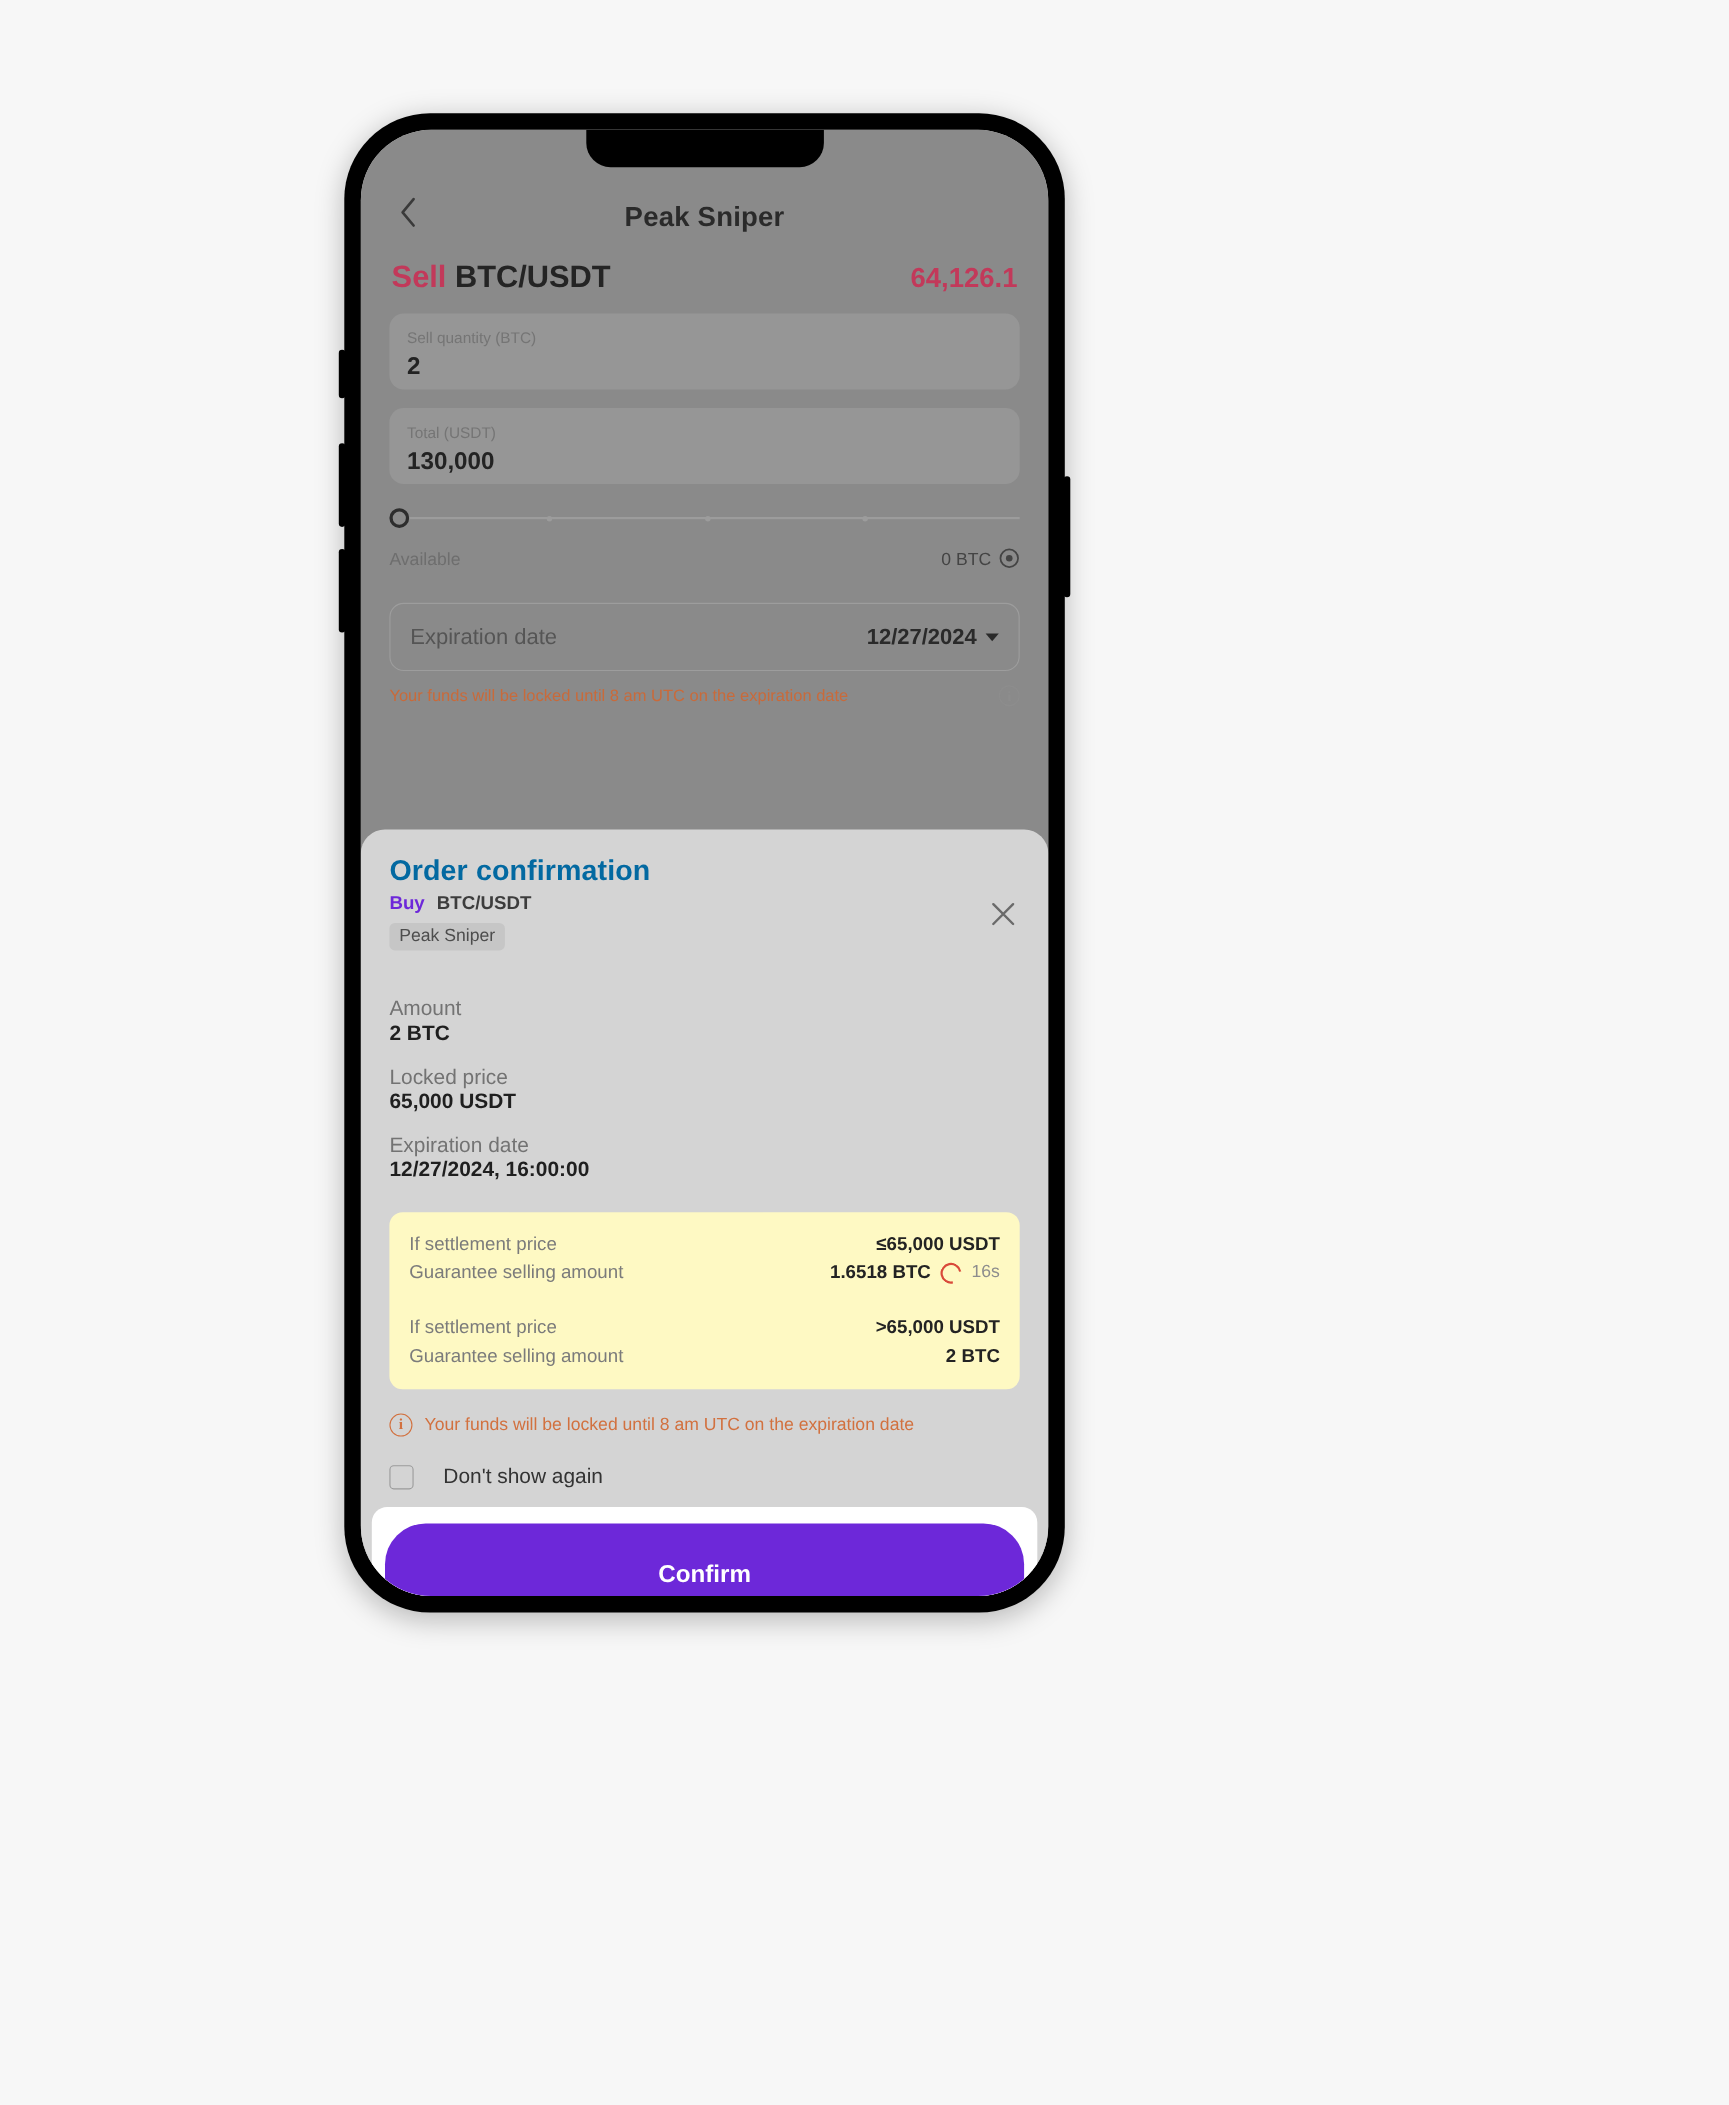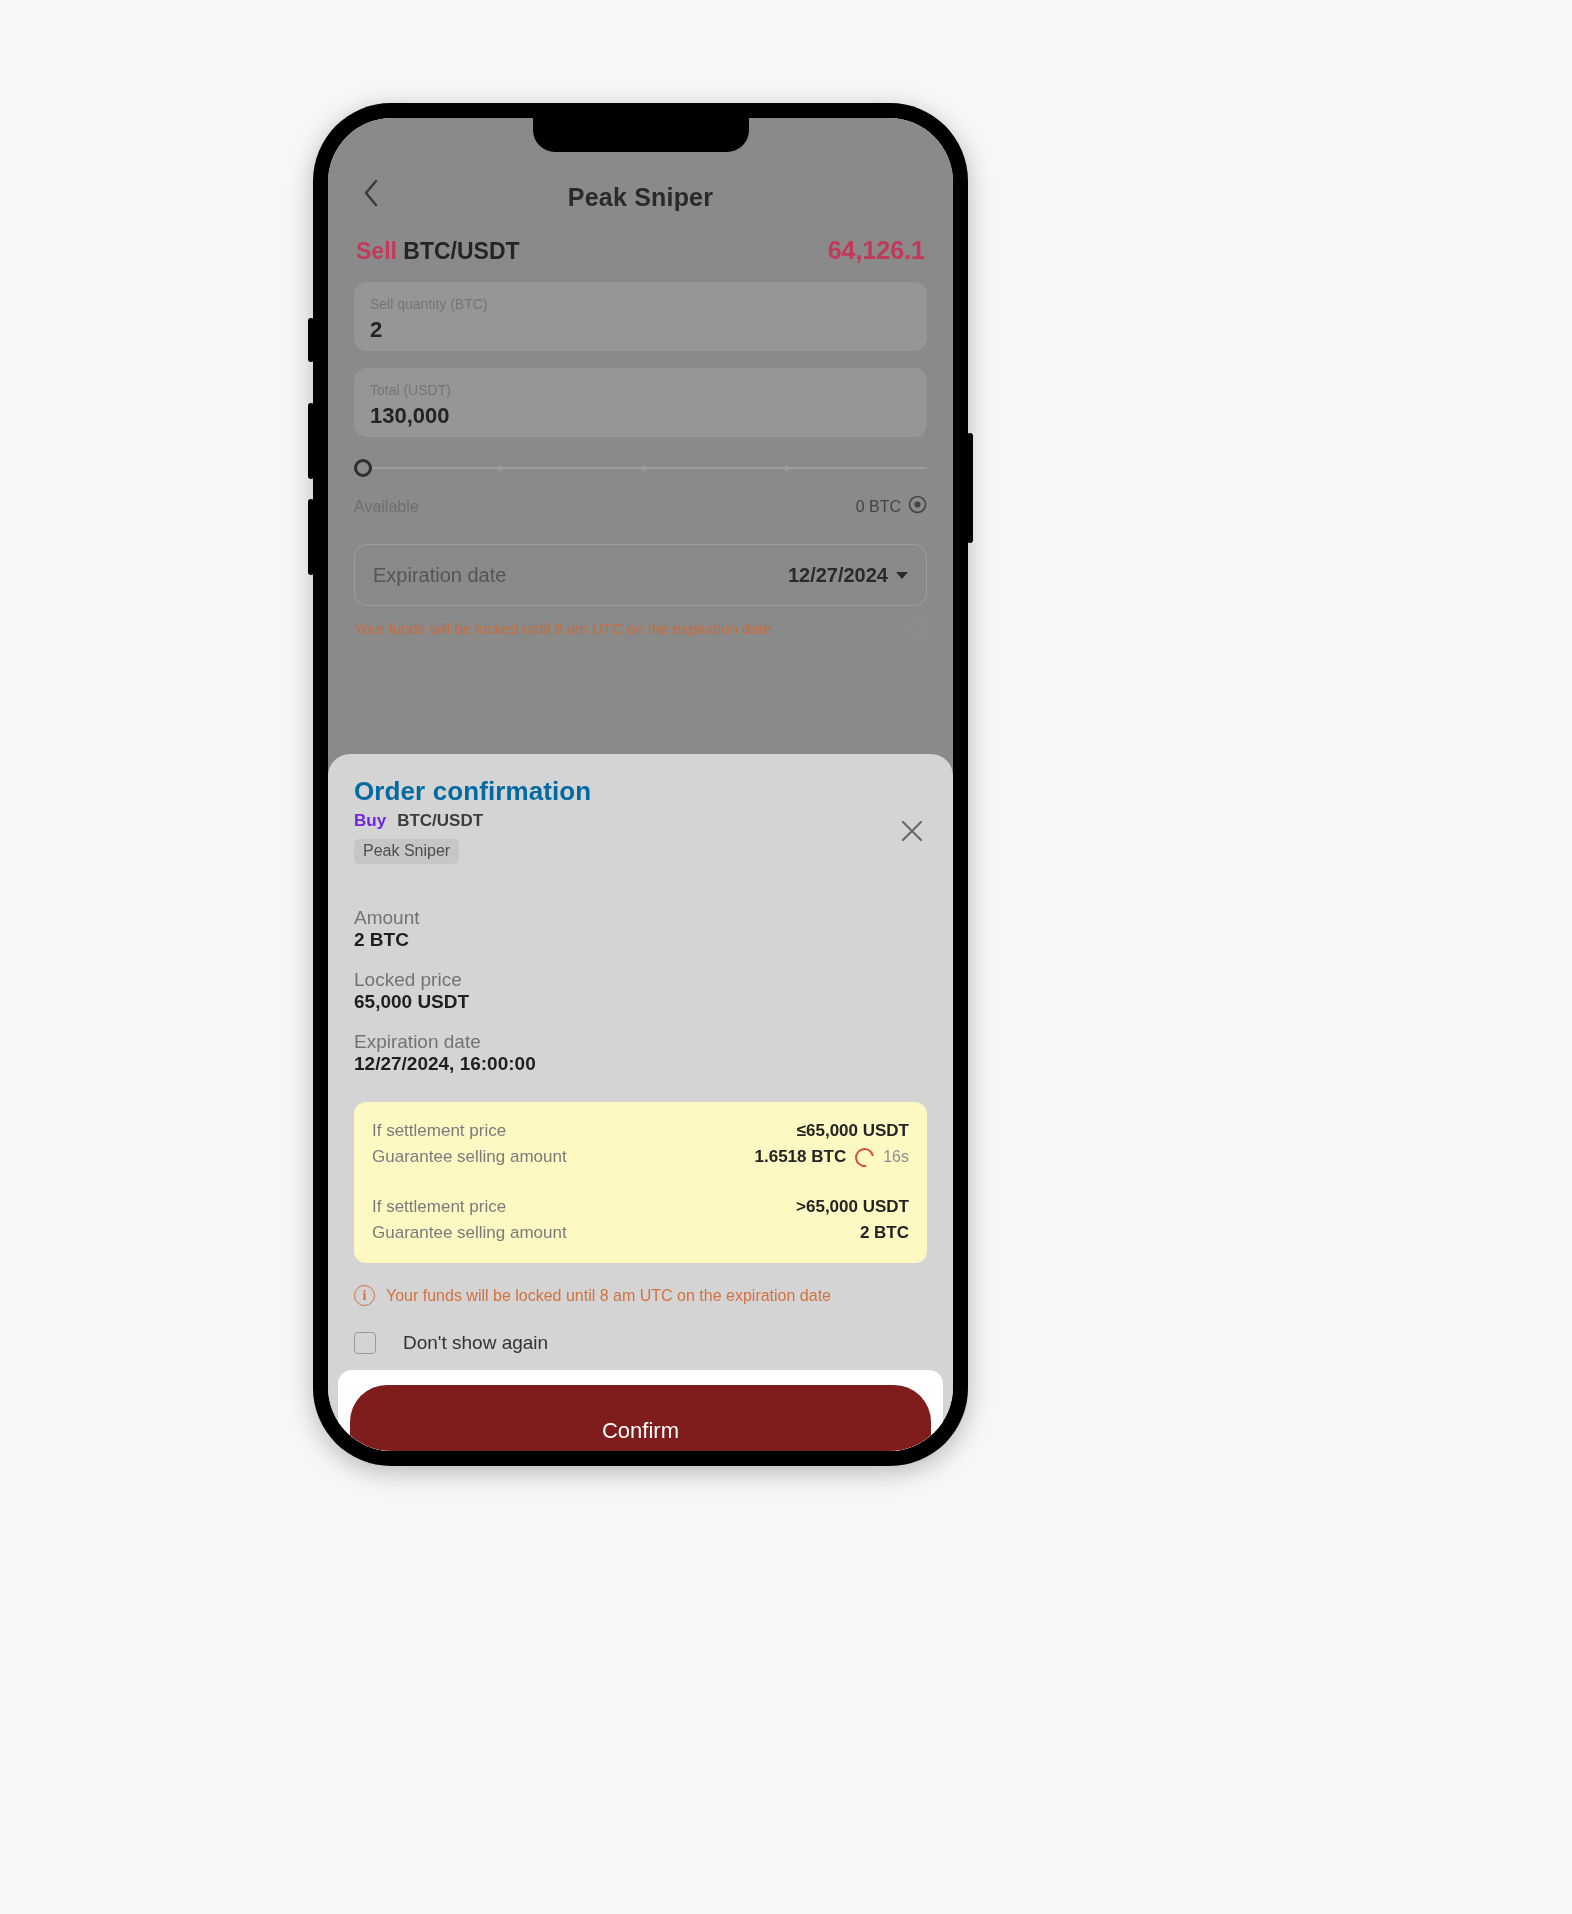--- a/index.html
+++ b/index.html
@@ -97,21 +97,21 @@
     color: #2a2a2a;
     letter-spacing: .2px;
   }
 
   .pair-row {
     display: flex;
     align-items: baseline;
     justify-content: space-between;
     padding: 14px 28px 0 28px;
   }
-  .pair-left { font-size: 23px; font-weight: bold; color: #242424; }
+  .pair-left { font-size: 28px; font-weight: bold; color: #242424; }
   .side-sell { color: #c2395a; }
   .pair-price { font-size: 25px; font-weight: bold; color: #c2395a; }
 
   .field {
     margin: 17px 26px 0 26px;
     background: #969696;
     border-radius: 13px;
     padding: 12px 16px 13px 16px;
     height: 69px;
   }
@@ -323,25 +323,25 @@
   .dsa-label { font-size: 19px; color: #333; }
 
   .confirm-frame {
     margin: 16px 10px 0 10px;
     background: #ffffff;
     border-radius: 14px;
     padding: 15px 12px 18px 12px;
   }
   .confirm-btn {
     height: 91px;
-    background: #7f1d1d;
+    background: #6d28d9;
     border-radius: 37px;
     color: #ffffff;
     font-size: 22px;
-    font-weight: normal;
+    font-weight: bold;
     display: flex;
     align-items: center;
     justify-content: center;
   }
 
   .home-area {
     flex: 1;
     position: relative;
     background: #d4d4d4;
     min-height: 64px;

